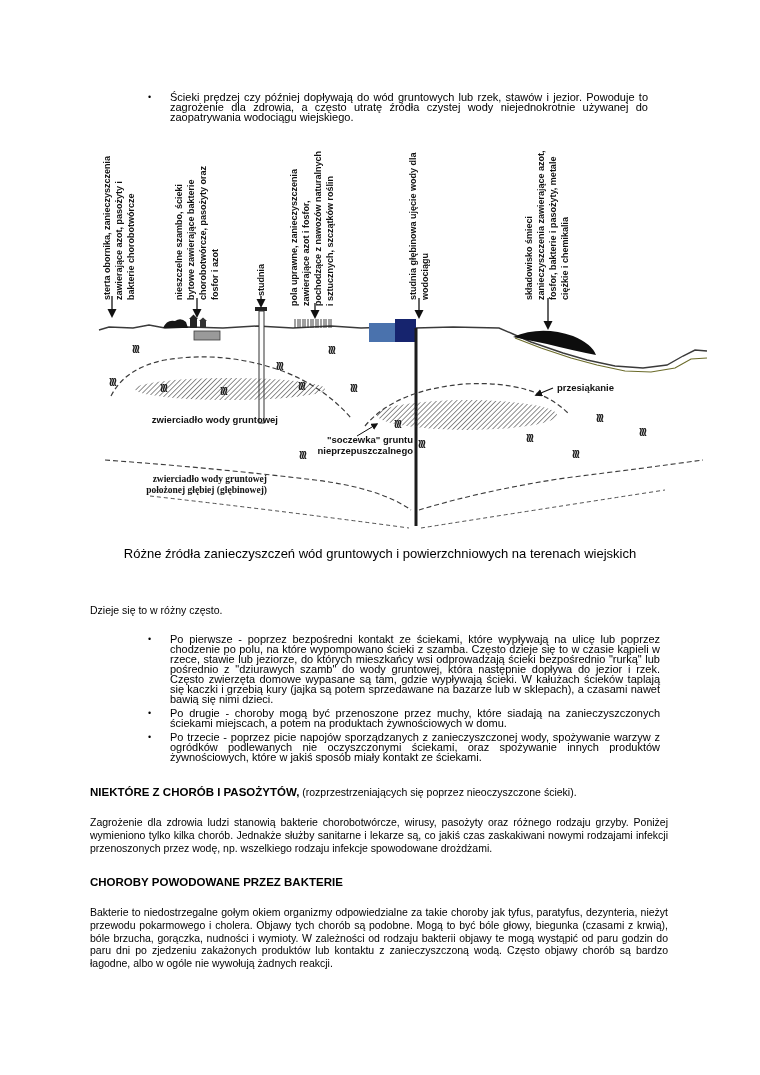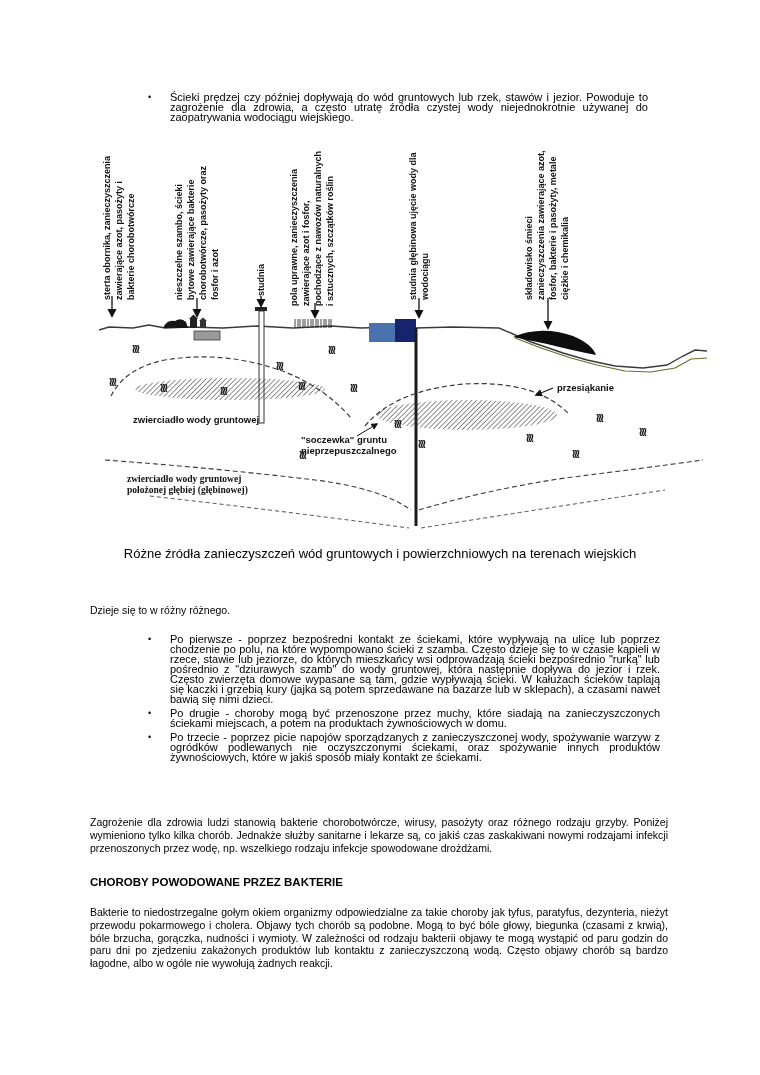--- a/index.html
+++ b/index.html
@@ -19,21 +19,21 @@
   .para { width:578px; font-size:10.5px; line-height:12.8px; text-align:justify; }
   .intro-line { font-size:10.5px; }
   .caption { left:90px; width:580px; text-align:center; font-weight:normal; font-size:13px; }
   
   .figure { position:absolute; left:95px; top:138px; width:618px; height:404px; }
   .figure svg { position:absolute; left:0; top:0; }
   .rlabel {
     position:absolute; font-size:9px; line-height:12px; font-weight:bold; color:#111;
     transform:rotate(-90deg); transform-origin:0 0; text-align:left;
   }
-  .ann { position:absolute; font-weight:bold; font-size:9.5px; line-height:11px; color:#111; }
+  .ann { position:absolute; font-weight:bold; font-size:9.5px; line-height:11px; color:#111;text-align:right; }
   .seep {
     position:absolute; font-size:12px; font-weight:bold; color:#1c1c1c;
     transform:rotate(90deg); line-height:1;
   }
 </style>
 </head>
 <body>
 
 <div class="page">
 
@@ -129,35 +129,38 @@
     <span class="seep" style="left:322px;top:300px;">≋</span>
     <span class="seep" style="left:430px;top:294px;">≋</span>
     <span class="seep" style="left:476px;top:310px;">≋</span>
     <span class="seep" style="left:500px;top:274px;">≋</span>
     <span class="seep" style="left:543px;top:288px;">≋</span>
     <span class="seep" style="left:203px;top:311px;">≋</span>
   </div>
 
   <div class="abs caption" style="top:546px;">Różne źródła zanieczyszczeń wód gruntowych i powierzchniowych na terenach wiejskich</div>
 
-  <div class="abs intro-line" style="left:90px; top:604px;">Dzieje się to w różny różnego.</div>
+  <div class="abs intro-line" style="left:90px; top:604px;">Dzieje się to w różny często.</div>
 
   <div class="abs" style="left:148px; top:634px; width:512px;">
     <div class="bullet-row">
       <span class="dot">•</span>
       <div class="btext small-text">Po pierwsze - poprzez bezpośredni kontakt ze ściekami, które wypływają na ulicę lub poprzez chodzenie po polu, na które wypompowano ścieki z szamba. Często dzieje się to w czasie kąpieli w rzece, stawie lub jeziorze, do których mieszkańcy wsi odprowadzają ścieki bezpośrednio "rurką" lub pośrednio z "dziurawych szamb" do wody gruntowej, która następnie dopływa do jezior i rzek. Często zwierzęta domowe wypasane są tam, gdzie wypływają ścieki. W kałużach ścieków taplają się kaczki i grzebią kury (jajka są potem sprzedawane na bazarze lub w sklepach), a czasami nawet bawią się nimi dzieci.</div>
     </div>
     <div class="bullet-row">
       <span class="dot">•</span>
       <div class="btext small-text">Po drugie - choroby mogą być przenoszone przez muchy, które siadają na zanieczyszczonych ściekami miejscach, a potem na produktach żywnościowych w domu.</div>
     </div>
     <div class="bullet-row">
       <span class="dot">•</span>
       <div class="btext small-text">Po trzecie - poprzez picie napojów sporządzanych z zanieczyszczonej wody, spożywanie warzyw z ogródków podlewanych nie oczyszczonymi ściekami, oraz spożywanie innych produktów żywnościowych, które w jakiś sposób miały kontakt ze ściekami.</div>
     </div>
   </div>
 
+  <div class="abs heading" style="left:90px; top:786px;">
+    <span>NIEKTÓRE Z CHORÓB I PASOŻYTÓW,</span><span class="h-rest"> (rozprzestrzeniających się poprzez nieoczyszczone ścieki).</span>
+  </div>
   <div class="abs para" style="left:90px; top:816px;">Zagrożenie dla zdrowia ludzi stanowią bakterie chorobotwórcze, wirusy, pasożyty oraz różnego rodzaju grzyby. Poniżej wymieniono tylko kilka chorób. Jednakże służby sanitarne i lekarze są, co jakiś czas zaskakiwani nowymi rodzajami infekcji przenoszonych przez wodę, np. wszelkiego rodzaju infekcje spowodowane drożdżami.</div>
 
   <div class="abs heading" style="left:90px; top:876px;">CHOROBY POWODOWANE PRZEZ BAKTERIE</div>
   <div class="abs para" style="left:90px; top:906px;">Bakterie to niedostrzegalne gołym okiem organizmy odpowiedzialne za takie choroby jak tyfus, paratyfus, dezynteria, nieżyt przewodu pokarmowego i cholera. Objawy tych chorób są podobne. Mogą to być bóle głowy, biegunka (czasami z krwią), bóle brzucha, gorączka, nudności i wymioty. W zależności od rodzaju bakterii objawy te mogą wystąpić od paru godzin do paru dni po zjedzeniu zakażonych produktów lub kontaktu z zanieczyszczoną wodą. Często objawy chorób są bardzo łagodne, albo w ogóle nie wywołują żadnych reakcji.</div>
 
 </div>
 
 </body></html>

